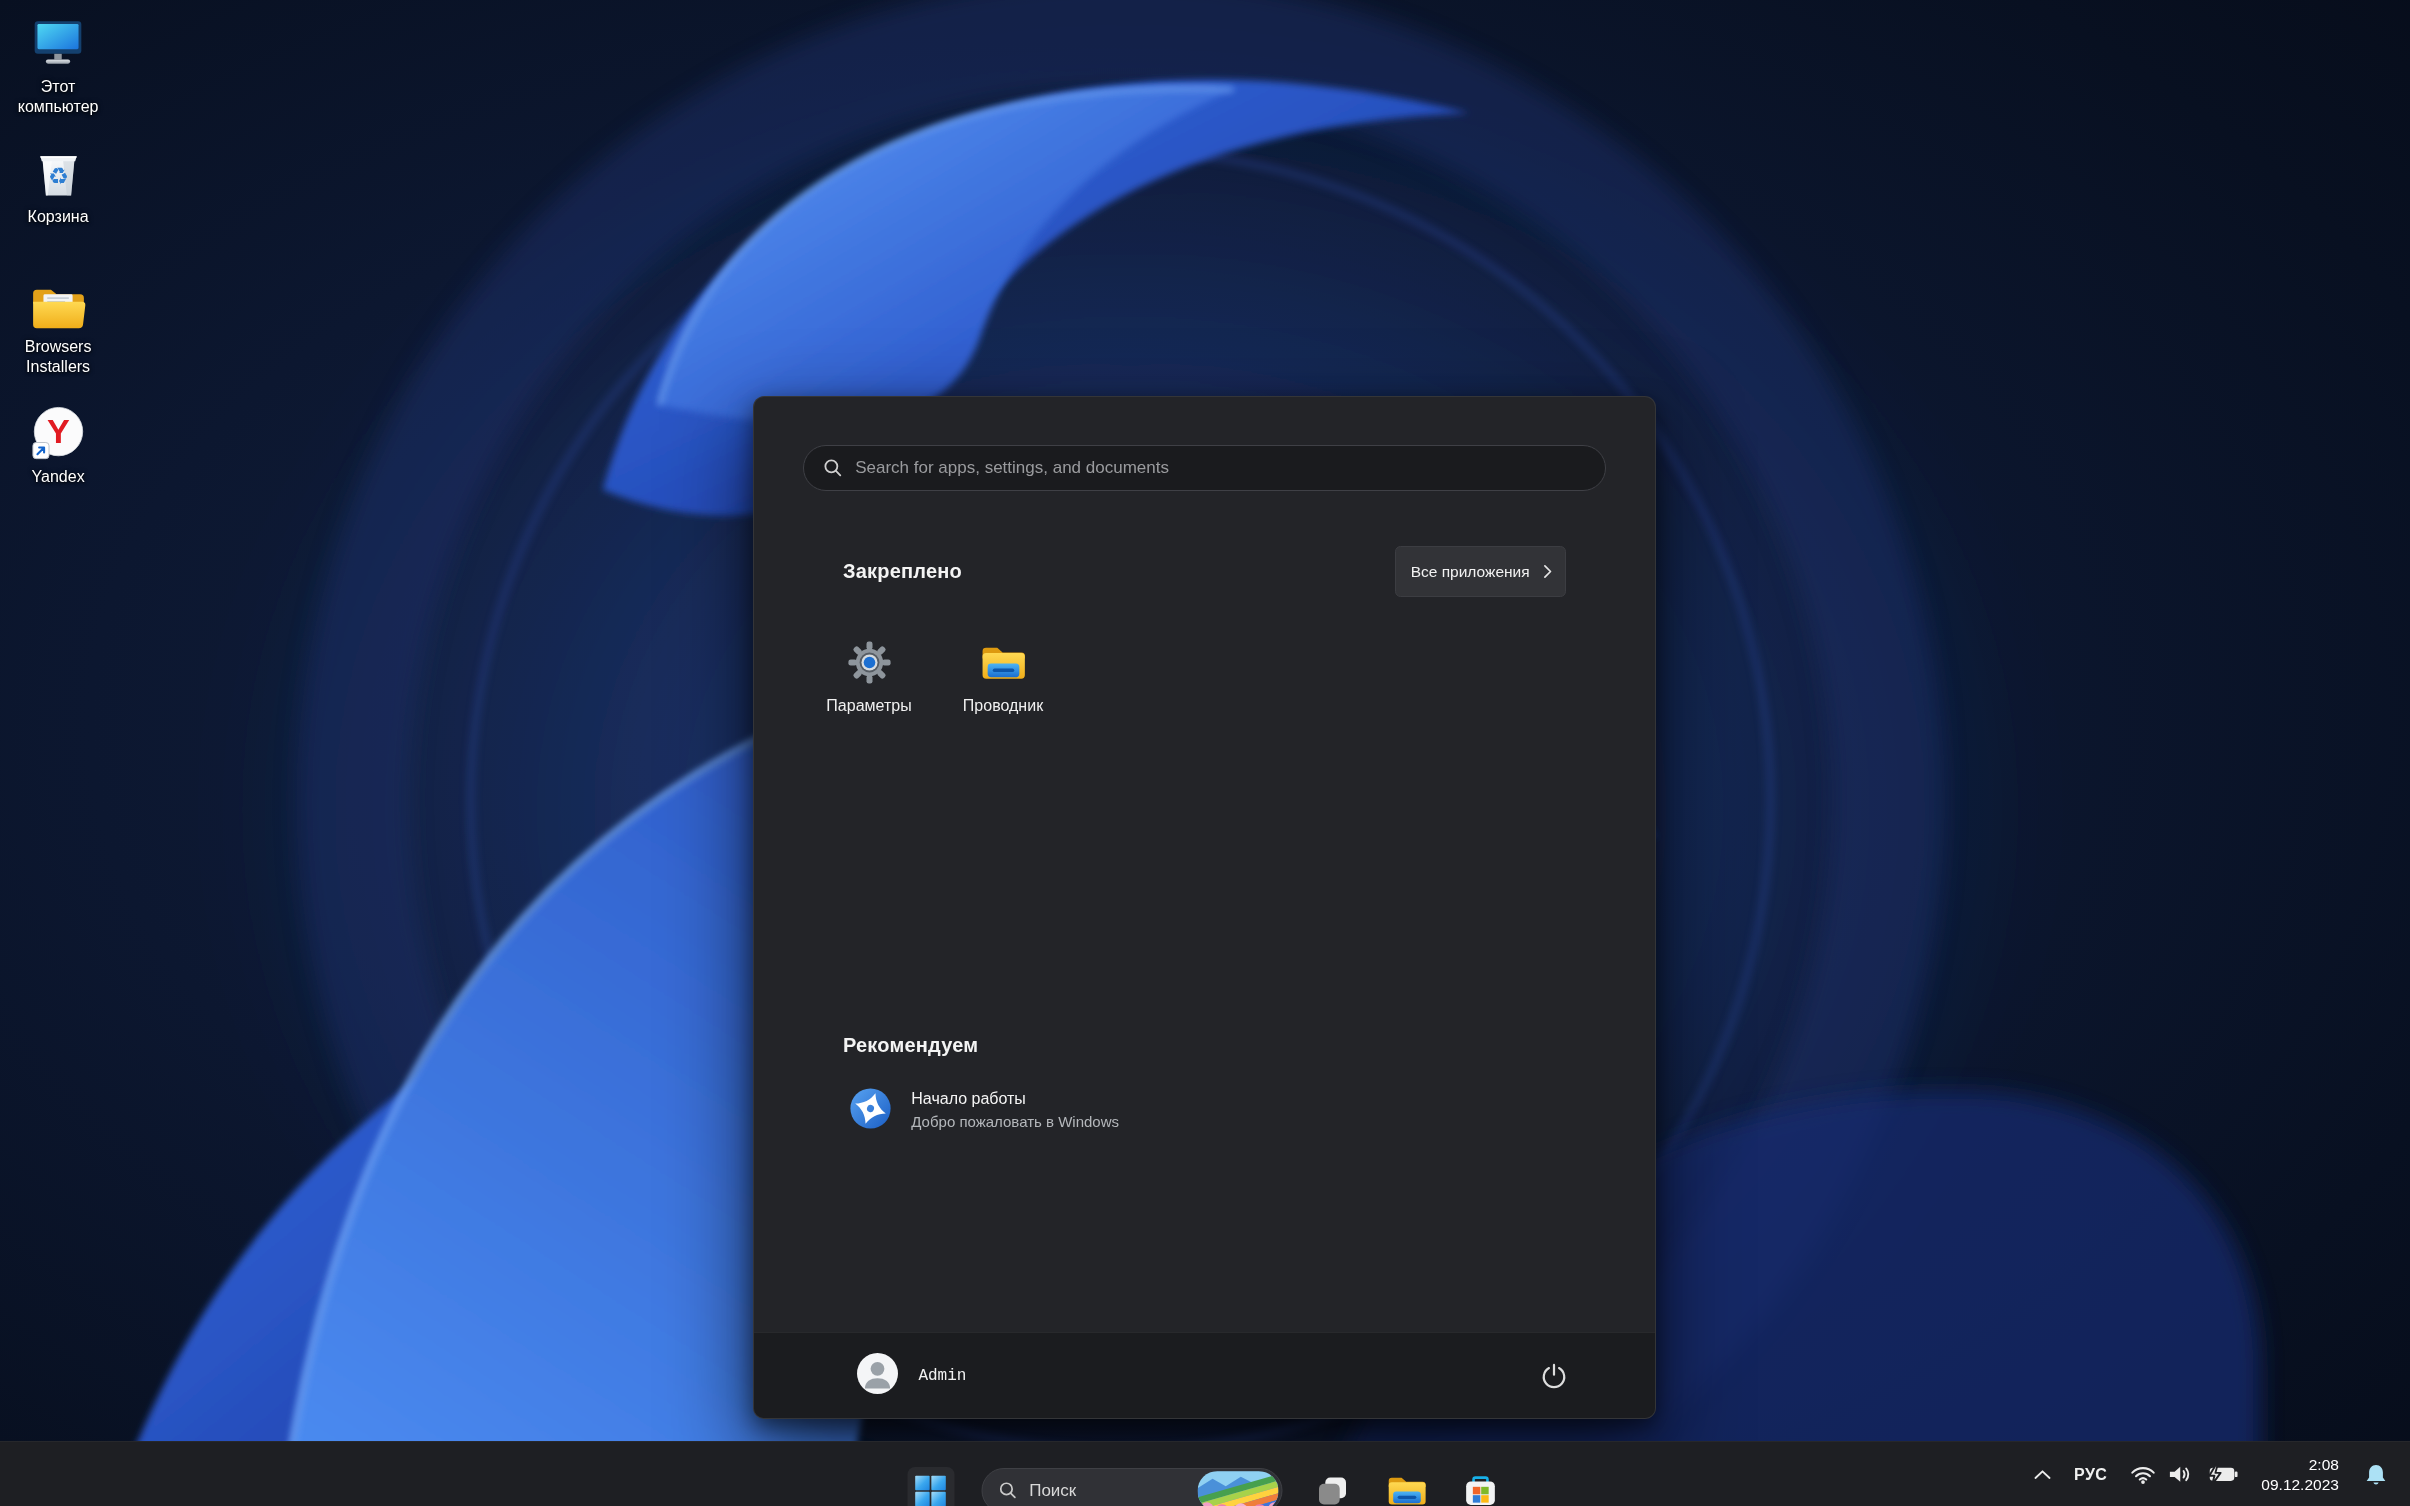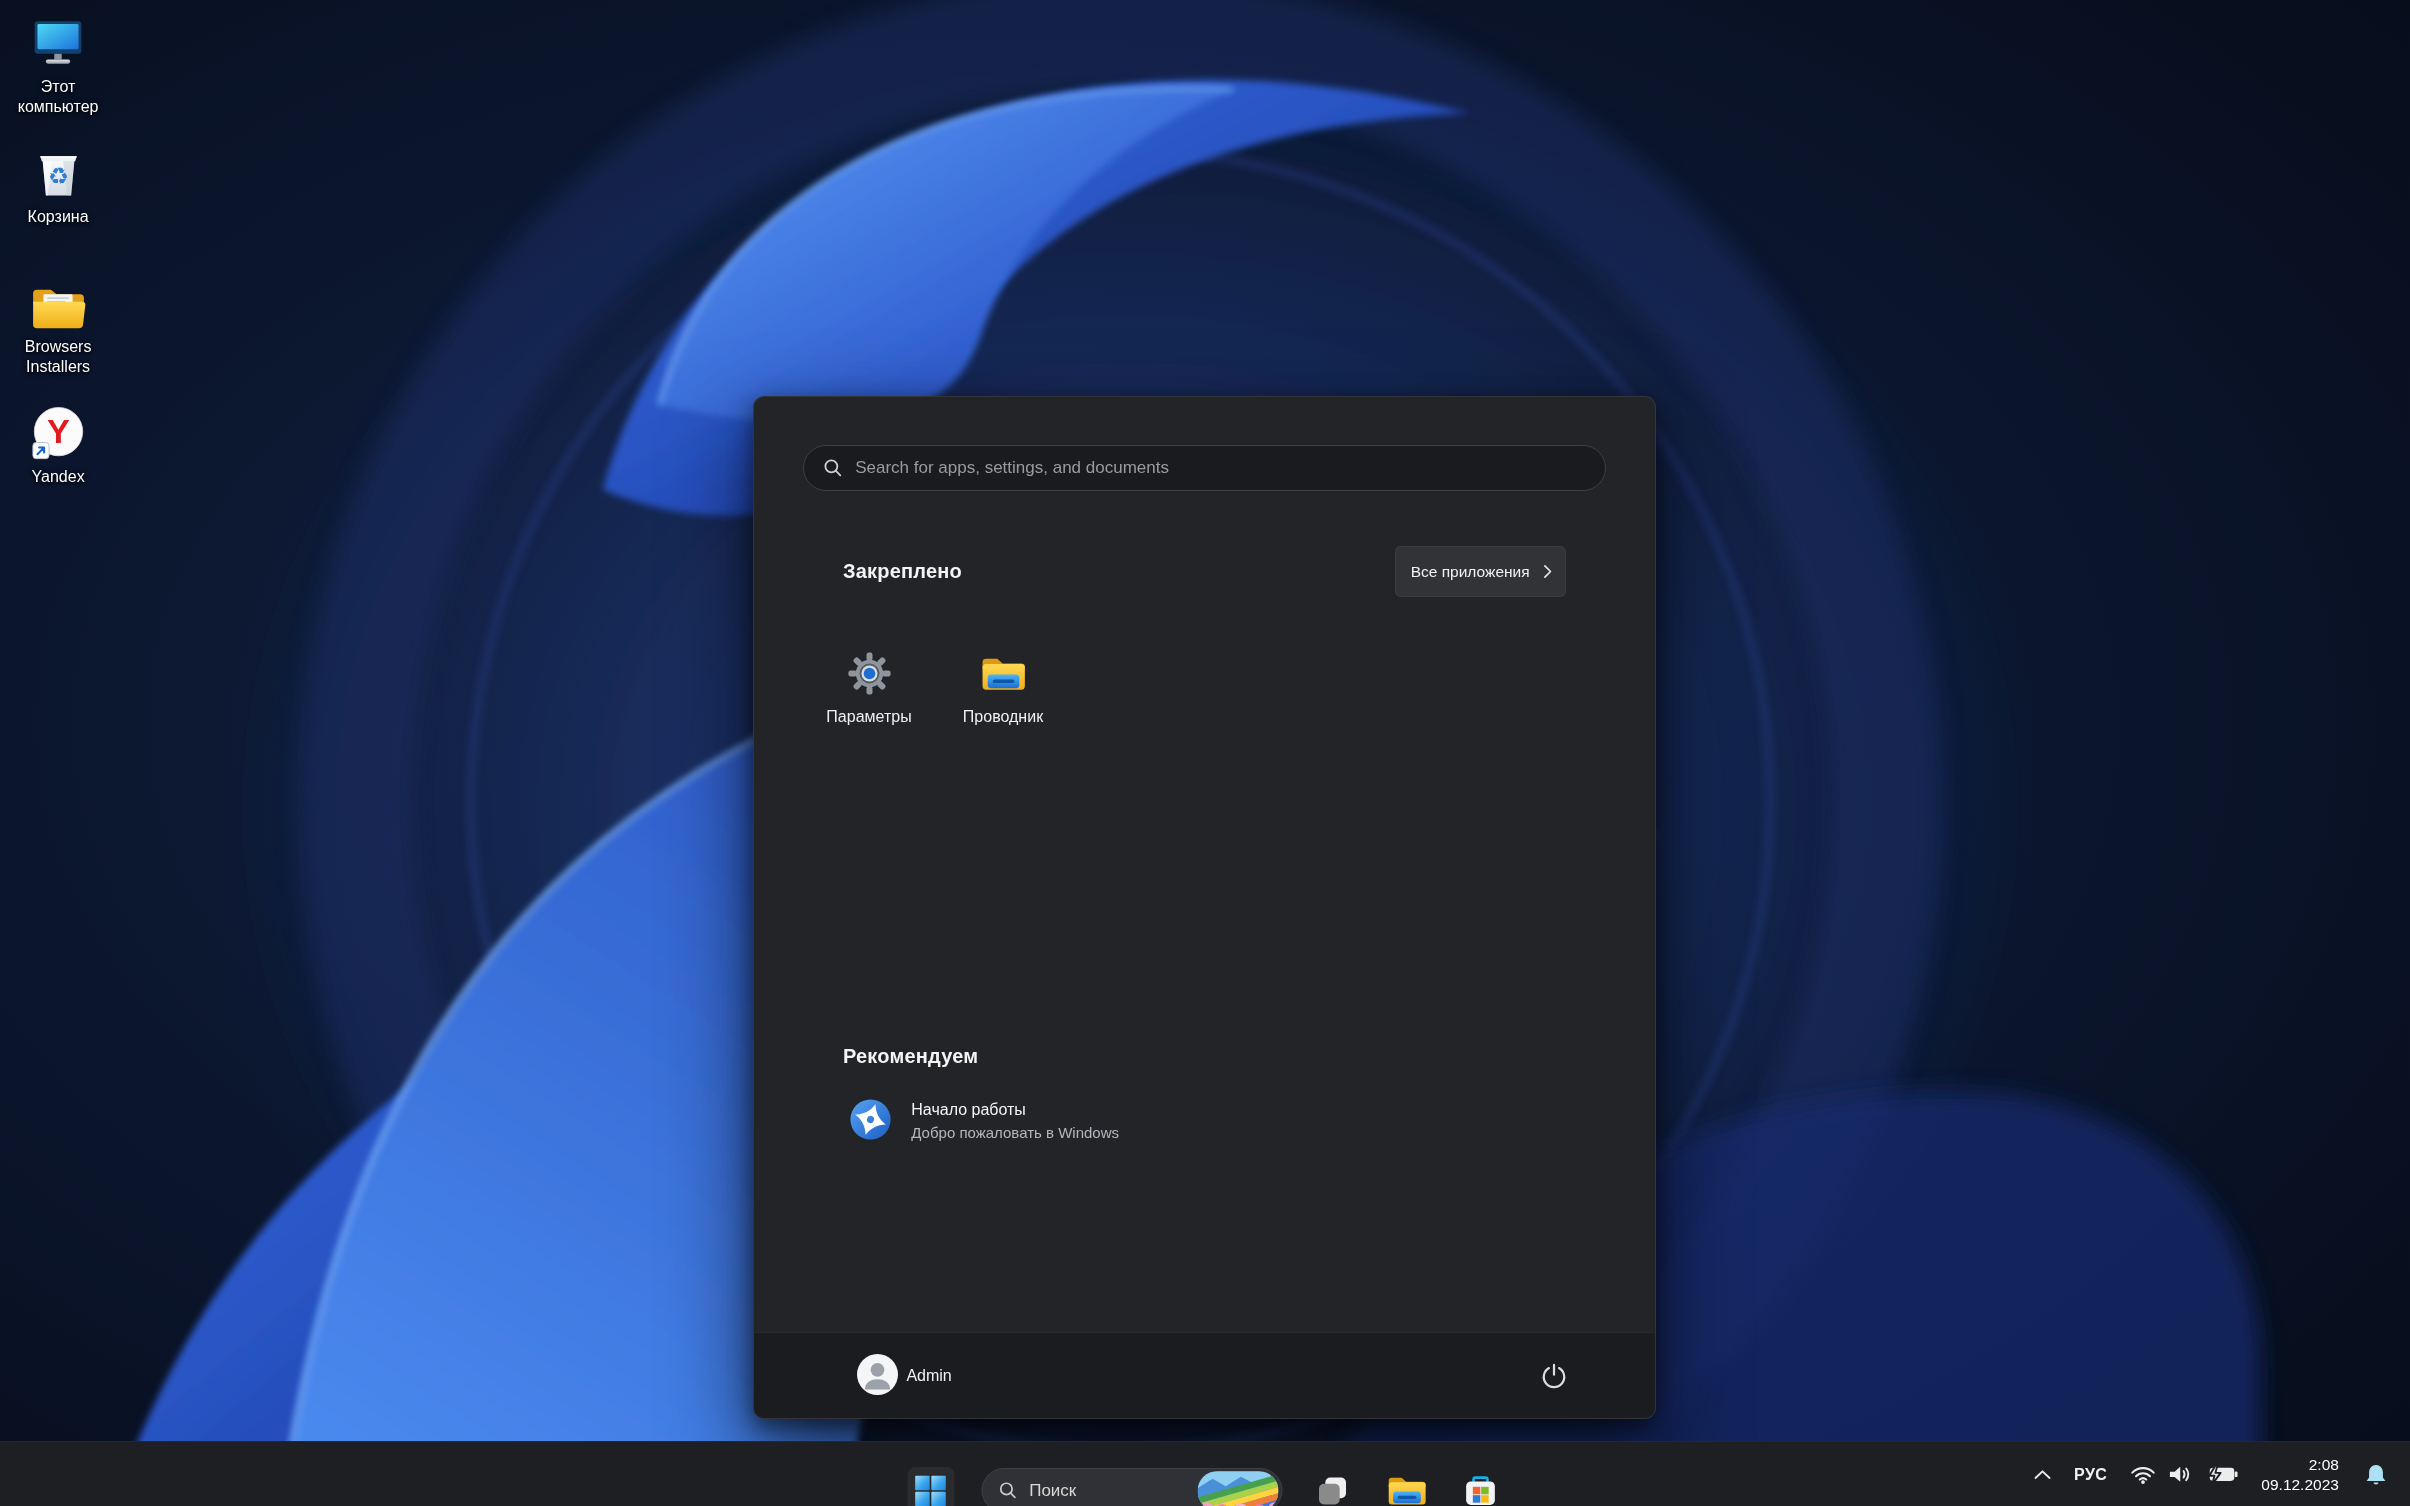--- a/index.html
+++ b/index.html
@@ -36,21 +36,21 @@
     background:#1a1b1e; border:0.9px solid #3f4046;
     display:flex; align-items:center; padding:0 19px; gap:12.2px; flex:0 0 auto;justify-content:space-between;
   }
   .sm-search input {
     flex:1; background:transparent; border:none; outline:none;
     font-family:inherit; font-size:17px; color:#e8e8e8;
   }
   .sm-search input::placeholder { color:#9a9b9e; opacity:1; }
 
   .sm-header-row {
-    margin:55px 89px 11px 89px; display:flex; align-items:center; justify-content:space-between;
+    margin:55px 89px 0 89px; display:flex; align-items:center; justify-content:space-between;
     flex:0 0 auto;
   }
   .sm-section-title { font-size:20px; font-weight:700; color:#f4f4f4; letter-spacing:0.2px; }
   .all-apps-btn {
     height:51px; padding:0 13px 0 15px; border-radius:5.6px; background:#323337;
     border:0.9px solid #3c3d42; display:flex; align-items:center; gap:13px;
     font-size:15.5px; color:#f2f2f2; cursor:pointer;
   }
   .pinned-grid { margin:38px 48px 0 48px; display:flex; flex:0 0 auto; }
   .app-tile {
@@ -67,21 +67,21 @@
   }
   .rec-item .txt { display:flex; flex-direction:column; gap:4.7px; }
   .rec-title { font-size:16px; color:#f5f5f5; }
   .rec-sub { font-size:15px; color:#b4b7bb; }
 
   .sm-footer {
     margin-top:auto; height:86px; flex:0 0 auto; background:#1b1c1f;
     border-top:0.9px solid rgba(255,255,255,.06);
     display:flex; align-items:center; padding:0 81px 0 94px;
   }
-  .user-btn { display:flex; align-items:center; gap:8px; padding:5.6px 9.4px; border-radius:5.6px; cursor:pointer; }
+  .user-btn { display:flex; align-items:center; gap:20px; padding:5.6px 9.4px; border-radius:5.6px; cursor:pointer;font-family:Liberation Mono, monospace; }
   .user-name { font-size:16px; color:#f2f2f2; }
   .power-btn {
     margin-left:auto; width:41px; height:41px; border-radius:5.6px;
     display:flex; align-items:center; justify-content:center; cursor:pointer;
   }
 
   
   .taskbar {
     position:absolute; left:0; right:0; bottom:0; height:66px; background:#1e1f23;
     border-top:0.9px solid rgba(255,255,255,.04);

